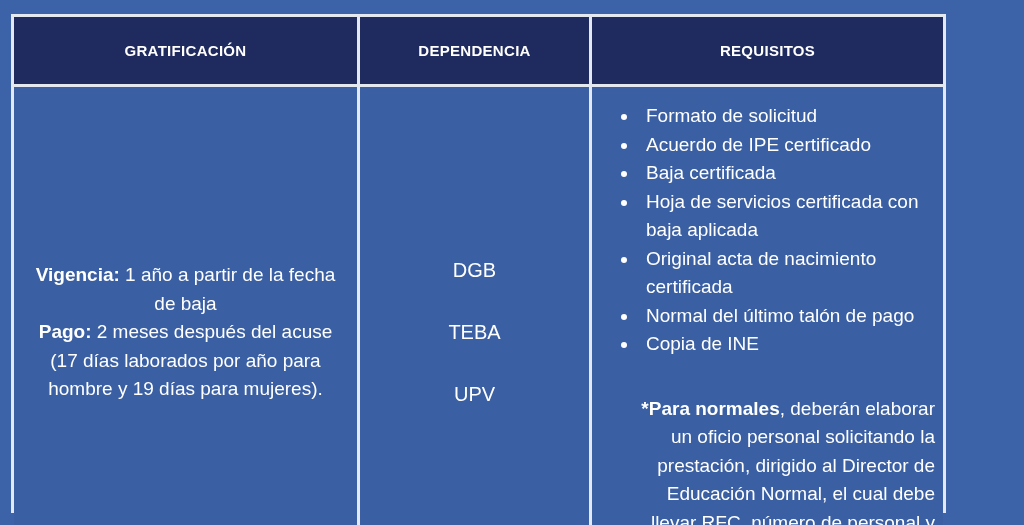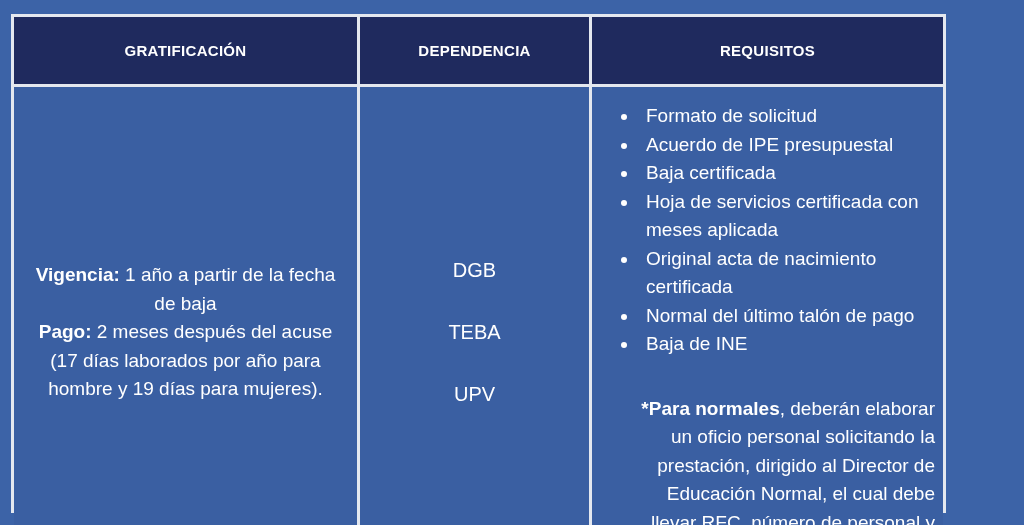--- a/index.html
+++ b/index.html
@@ -89,23 +89,23 @@
 
   <div class="cell bcell dep-cell col2">
     <span>DGB</span>
     <span>TEBA</span>
     <span>UPV</span>
   </div>
 
   <div class="cell bcell req-cell">
     <ul>
       <li>Formato de solicitud</li>
-      <li>Acuerdo de IPE presupuestal</li>
+      <li>Acuerdo de IPE certificado</li>
       <li>Baja certificada</li>
-      <li>Hoja de servicios certificada con meses aplicada</li>
+      <li>Hoja de servicios certificada con baja aplicada</li>
       <li>Original acta de nacimiento certificada</li>
       <li>Normal del último talón de pago</li>
-      <li>Baja de INE</li>
+      <li>Copia de INE</li>
     </ul>
     <p class="note"><b>*Para normales</b><span>, deberán elaborar un oficio personal solicitando la prestación, dirigido al Director de Educación Normal, el cual debe llevar RFC, número de personal y clave presupuestal.</span></p>
   </div>
 
 </div>
 
 </body></html>

